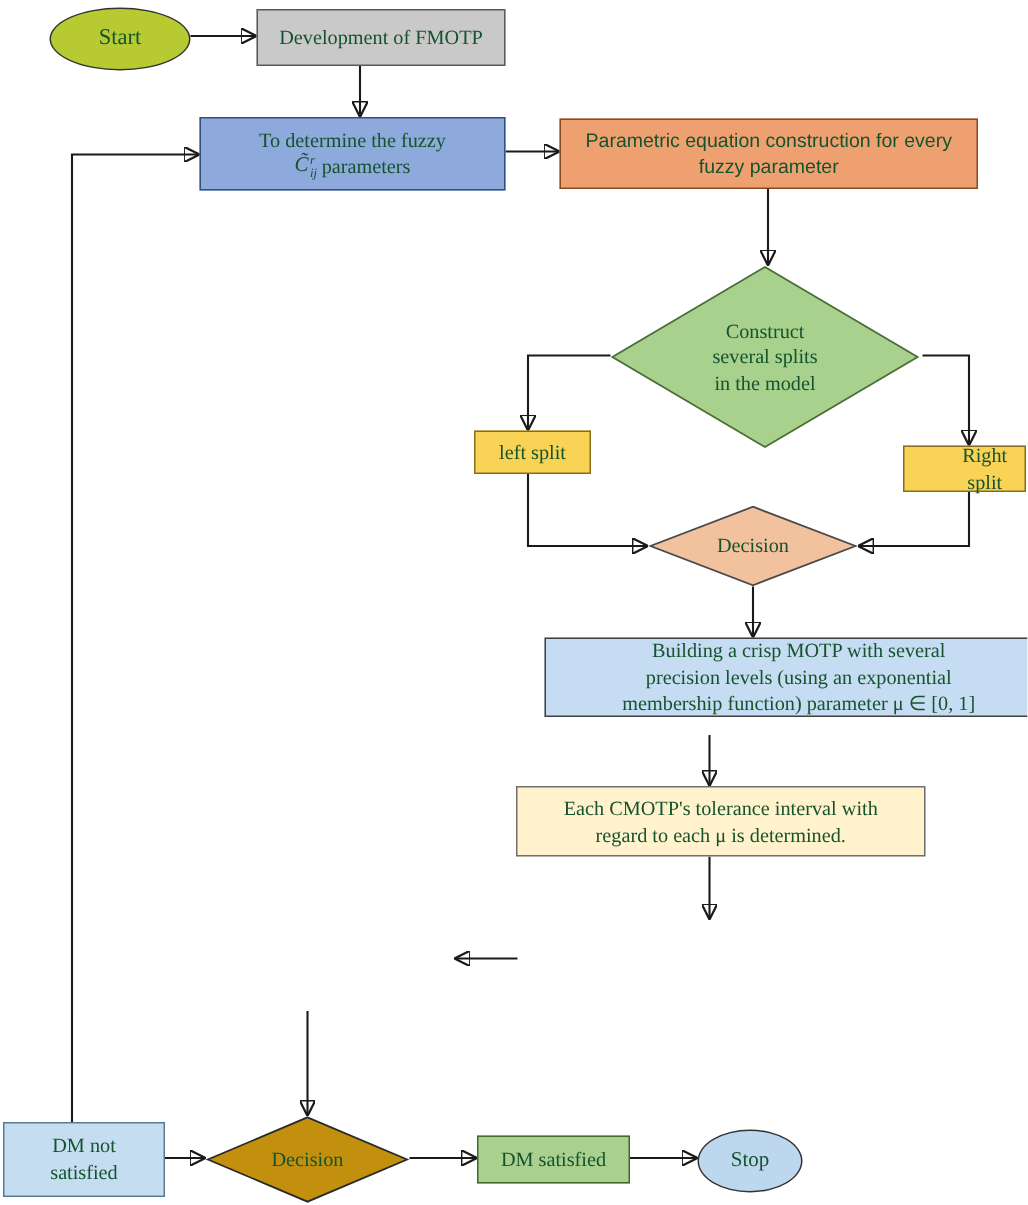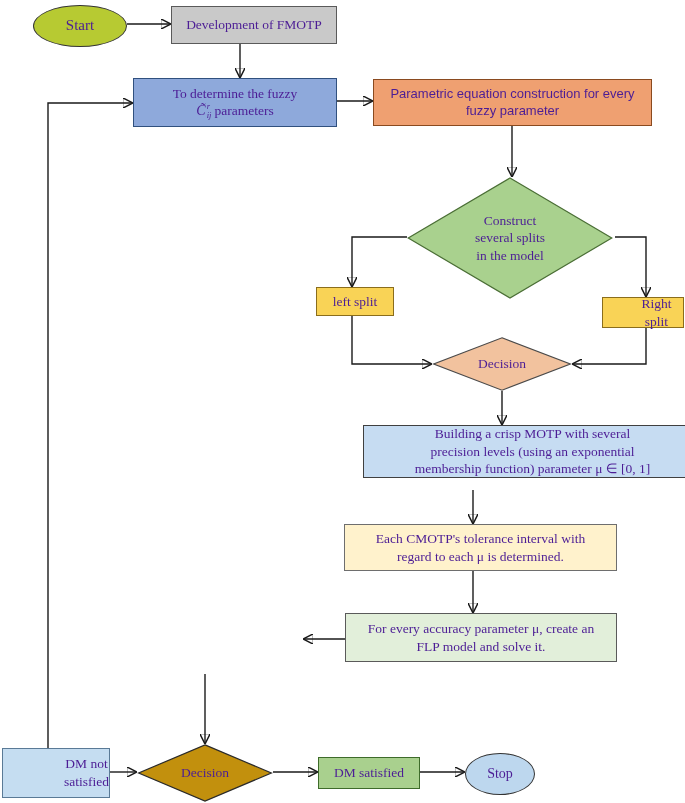--- a/index.html
+++ b/index.html
@@ -1,42 +1,42 @@
 <!DOCTYPE html>
 <html><head>
 <meta charset="utf-8">
 <style>
   html,body{margin:0;padding:0;background:#ffffff;}
   #canvas{
     position:relative;
     width:685px;height:803px;
     background:#ffffff;
     font-family:"Liberation Serif", serif;
-    color:#4c1d95;
+    color:#14532d;
     overflow:hidden;
   }
   .node{
     position:absolute;
     display:flex;align-items:center;justify-content:center;
     text-align:center;
     box-sizing:border-box;
     font-size:13.5px;
     line-height:1.3;
   }
   .rect{border:1.2px solid #4a4a4a;}
   .ellipse{border:1.2px solid #333333;border-radius:50%;}
   .node-label{white-space:pre-line;}
   .sans{font-family:"Liberation Sans", sans-serif;font-size:13px;}
   
   .b-navy{border-color:#30507e;}
   .b-orange{border-color:#8a4a1f;}
   .b-gold{border-color:#8a6d1c;}
   .b-gray{border-color:#5a5a5a;}
   .b-green{border-color:#3e6b2a;}
-  .b-blue{border-color:#5a7a96;justify-content:flex-end;}
+  .b-blue{border-color:#5a7a96;}
   .b-cream{border-color:#6e6e6e;}
   
   .diamond{position:absolute;}
   .diamond svg.dshape{position:absolute;left:0;top:0;width:100%;height:100%;display:block;}
   .diamond .dlabel{
     position:absolute;inset:0;
     display:flex;align-items:center;justify-content:center;
     text-align:center;font-size:13.5px;line-height:1.3;white-space:pre-line;
   }
   
@@ -136,24 +136,20 @@
     <span class="node-label">Building a crisp MOTP with several
 precision levels (using an exponential
 membership function) parameter μ ∈ [0, 1]</span>
   </div>
 
   <div class="node rect b-cream" style="left: 344px; top: 524px; width: 273px; height: 47px; background-color: rgb(255, 242, 204);">
     <span class="node-label">Each CMOTP's tolerance interval with
 regard to each μ is determined.</span>
   </div>
 
-  <div class="node rect b-gray" style="left: 345px; top: 613px; width: 272px; height: 49px; background-color: rgb(226, 239, 218);">
-    <span class="node-label">For every accuracy parameter μ, create an
-FLP model and solve it.</span>
-  </div>
 
 
   <div class="node rect b-blue" style="left: 2px; top: 748px; width: 108px; height: 50px; background-color: rgb(197, 221, 241);">
     <span class="node-label">DM not
 satisfied</span>
   </div>
 
   <div class="diamond" style="left:137px;top:744px;width:136px;height:58px;">
     <svg class="dshape" viewBox="0 0 100 100" preserveAspectRatio="none">
       <polygon points="50,1.5 98.8,50 50,98.5 1.2,50" stroke="#2a2a2a" stroke-width="1.2" vector-effect="non-scaling-stroke" fill="#c2900d"></polygon>

